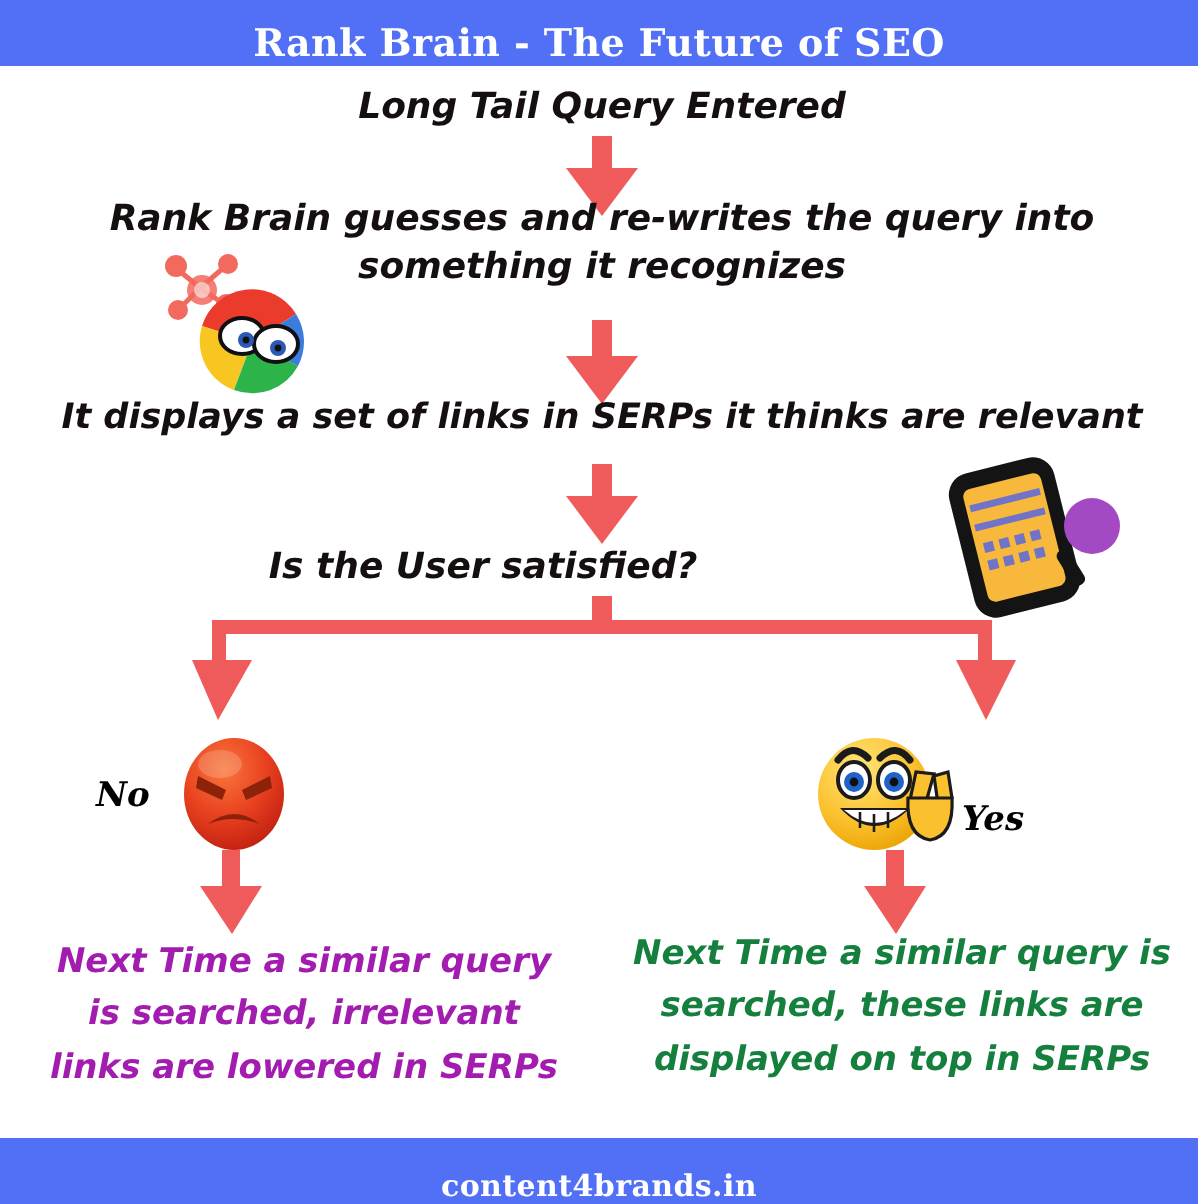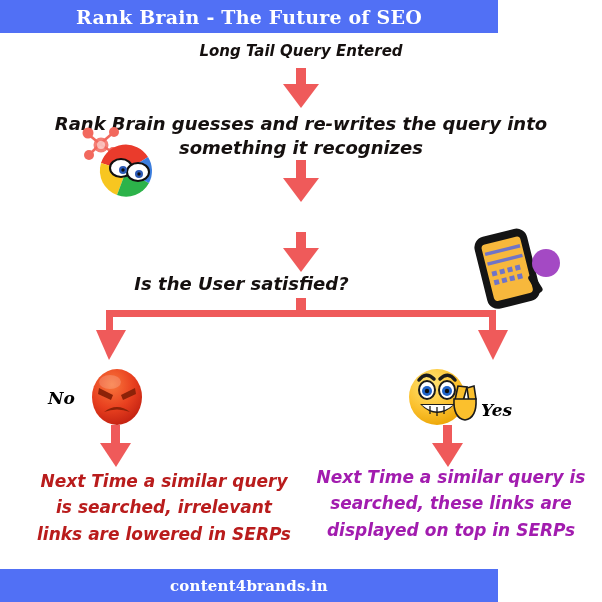--- a/index.html
+++ b/index.html
@@ -15,24 +15,24 @@
     width: 602px;
     height: 602px;
     background: #ffffff;
     overflow: hidden;
   }
 
   
   .bar {
     position: absolute;
     left: 0;
-    width: 498px;
+    width: 599px;
     background: #5170f5;
     display: flex;
-    align-items: center;
+    align-items: flex-end;
     justify-content: center;
   }
   #header-bar { top: 0; height: 33px; }
   #footer-bar { top: 569px; height: 33px; }
   .bar-text {
     font-family: "DejaVu Serif", serif;
     font-weight: bold;
     color: #ffffff;
     letter-spacing: 0.2px;
     white-space: nowrap;
@@ -44,38 +44,38 @@
   .step-text {
     position: absolute;
     text-align: center;
     font-family: "DejaVu Sans", sans-serif;
     font-weight: bold;
     font-style: italic;
     color: #15100f;
     line-height: 1.32;
     white-space: pre-line;
   }
-  #step-1 { top: 42px;  left: 0; width: 602px; font-size: 15px; }
-  #step-2 { top: 112px;  left: 31px; width: 540px; font-size: 18px; }
+  #step-1 { top: 42px;  left: 0; width: 602px; font-size: 18px; }
+  #step-2 { top: 98px;  left: 31px; width: 540px; font-size: 18px; }
   #step-3 { top: 198px; left: 8px; width: 586px; font-size: 17.5px; }
   #step-4 { top: 272px; left: 0; width: 483px; font-size: 18px; }
 
   
   .outcome-text {
     position: absolute;
     text-align: center;
     font-family: "DejaVu Sans", sans-serif;
     font-weight: bold;
     font-style: italic;
     font-size: 17px;
     line-height: 1.55;
     white-space: pre-line;
   }
-  #outcome-no  { top: 468px; left: 14px;   width: 300px; color: #b91c1c; }
-  #outcome-yes { top: 464px; left: 302px; width: 298px; color: #a21caf; }
+  #outcome-no  { top: 468px; left: 2px;   width: 300px; color: #a21caf; }
+  #outcome-yes { top: 464px; left: 302px; width: 298px; color: #15803d; }
 
   
   .branch-label {
     position: absolute;
     font-family: "DejaVu Serif", serif;
     font-weight: bold;
     font-size: 17px;
     color: #000000;
     font-style: italic;
   }
@@ -154,20 +154,21 @@
     </svg>
   </div>
 
   <svg class="arrow-svg" id="arrow-2" width="60" height="42" viewBox="0 0 60 42">
     <g fill="#ef5a5a">
       <rect x="25" y="0" width="10" height="22"></rect>
       <polygon points="12,18 48,18 30,42"></polygon>
     </g>
   </svg>
 
+  <div class="step-text" id="step-3">It displays a set of links in SERPs it thinks are relevant</div>
 
   <div class="graphic" id="phone-graphic">
     <svg width="106" height="84" viewBox="0 0 106 84">
       <g transform="rotate(-14 40 42)">
         <rect x="14" y="6" width="54" height="74" rx="11" fill="#141414"></rect>
         <rect x="21" y="14" width="40" height="58" rx="4" fill="#f7b83c"></rect>
         <rect x="23" y="22" width="36" height="3.5" fill="#6f74c8"></rect>
         <rect x="23" y="32" width="36" height="3.5" fill="#6f74c8"></rect>
         <g fill="#6f74c8">
           <rect x="25" y="42" width="5" height="5"></rect>

